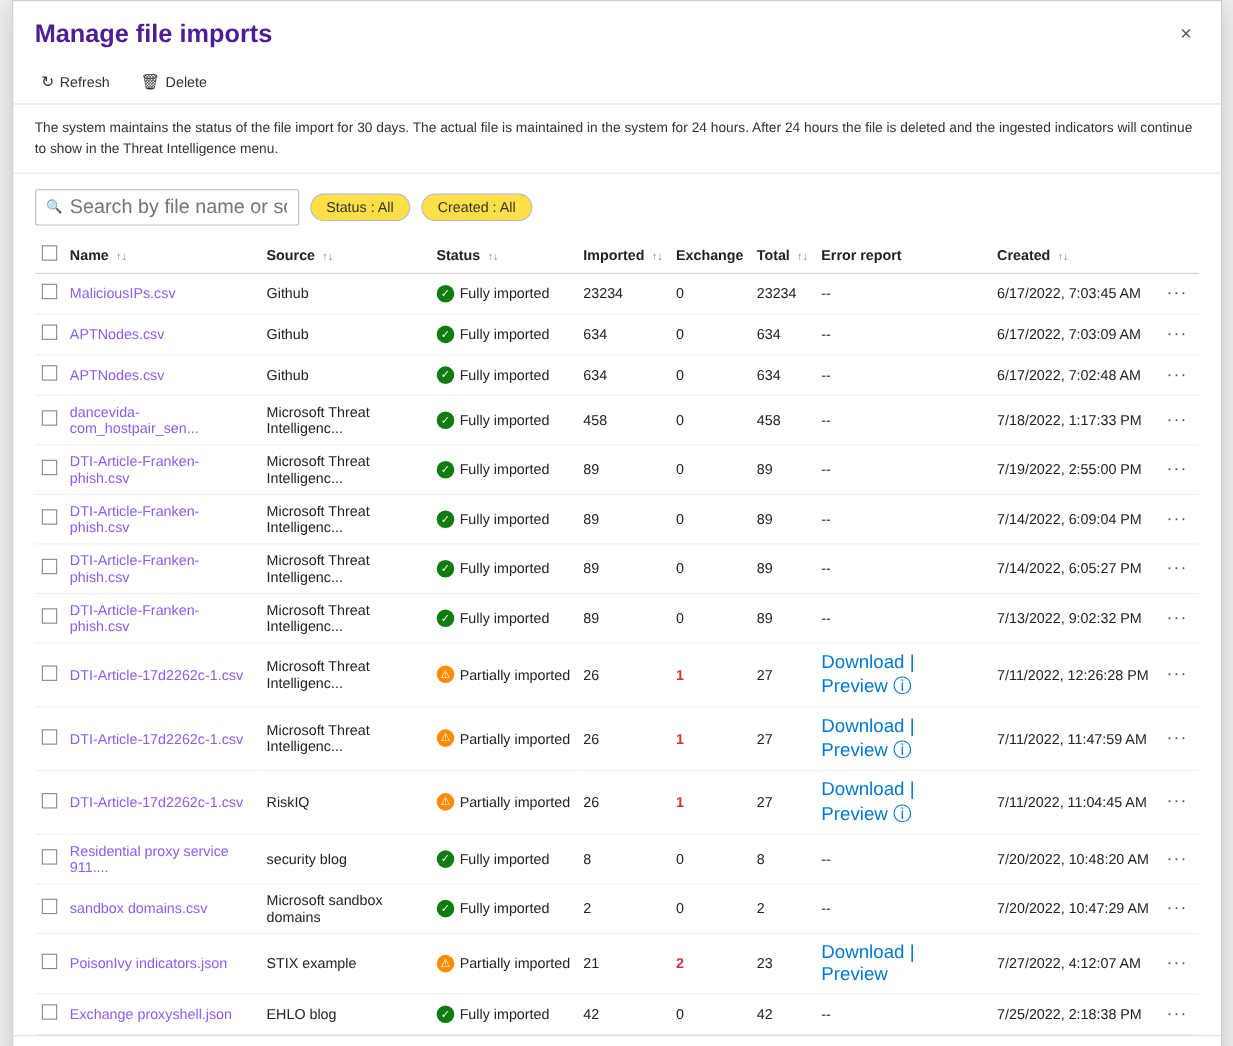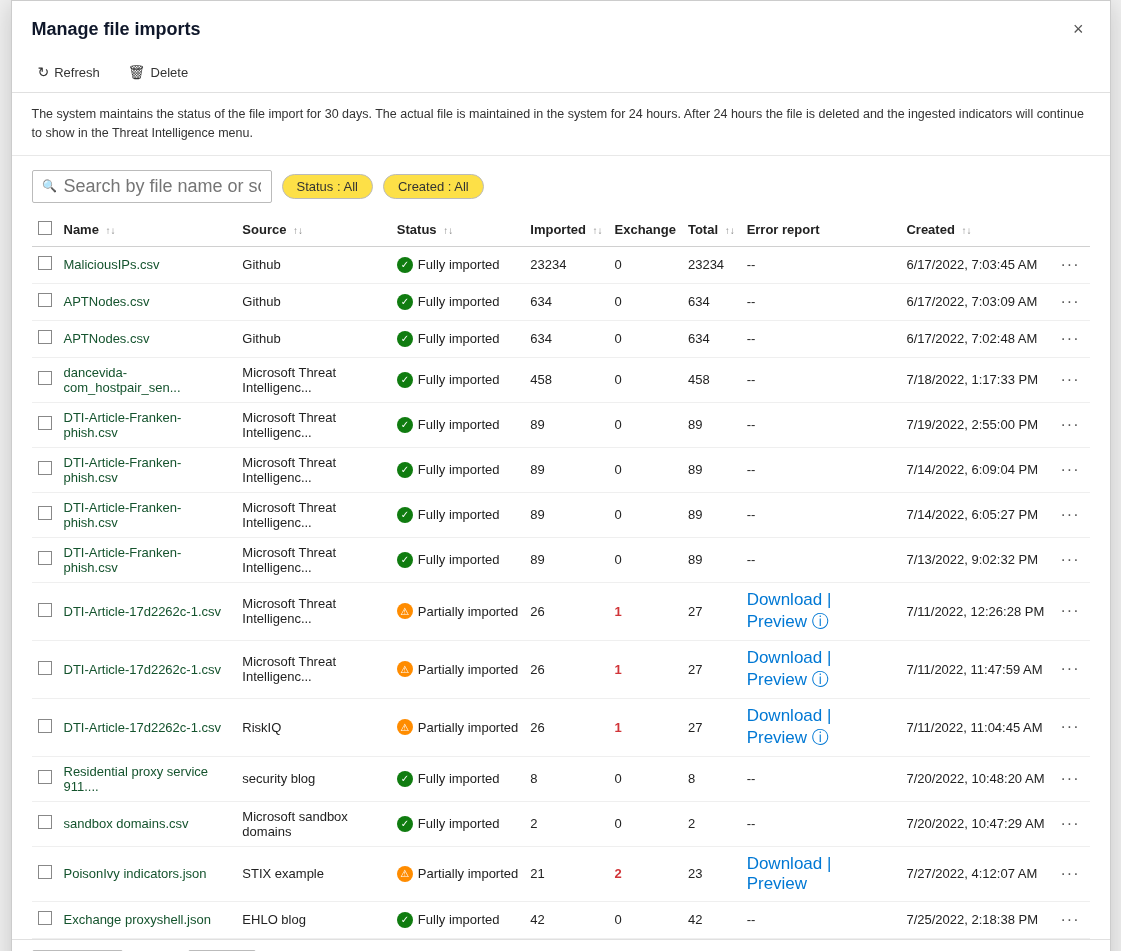--- a/index.html
+++ b/index.html
@@ -23,23 +23,23 @@
       position: relative;
     }
     .dialog-header {
       padding: 16px 20px 10px 20px;
       border-bottom: none;
       display: flex;
       align-items: center;
       justify-content: space-between;
     }
     .dialog-title {
-      font-size: 18px;
+      font-size: 23px;
       font-weight: 600;
-      color: #0f172a;
+      color: #4c1d95;
     }
     .close-btn {
       background: none;
       border: none;
       cursor: pointer;
       font-size: 18px;
       color: #555;
       padding: 2px 6px;
     }
     .toolbar {
@@ -165,21 +165,21 @@
     .err-link { color: #0078d4; text-decoration: none; font-size: 17px; }
     .more-btn {
       background: none;
       border: none;
       cursor: pointer;
       color: #555;
       font-size: 16px;
       padding: 2px 4px;
       letter-spacing: 1px;
     }
-    .name-link { color: #14532d; text-decoration: none; }
+    .name-link { color: #8b5cf6; text-decoration: none; }
     .pagination-bar {
       display: flex;
       align-items: flex-start;
       gap: 8px;
       padding: 10px 20px;
       border-top: 1px solid #e0e0e0;
     }
     .page-btn {
       border: 1px solid #bbb;
       background: #fff;

